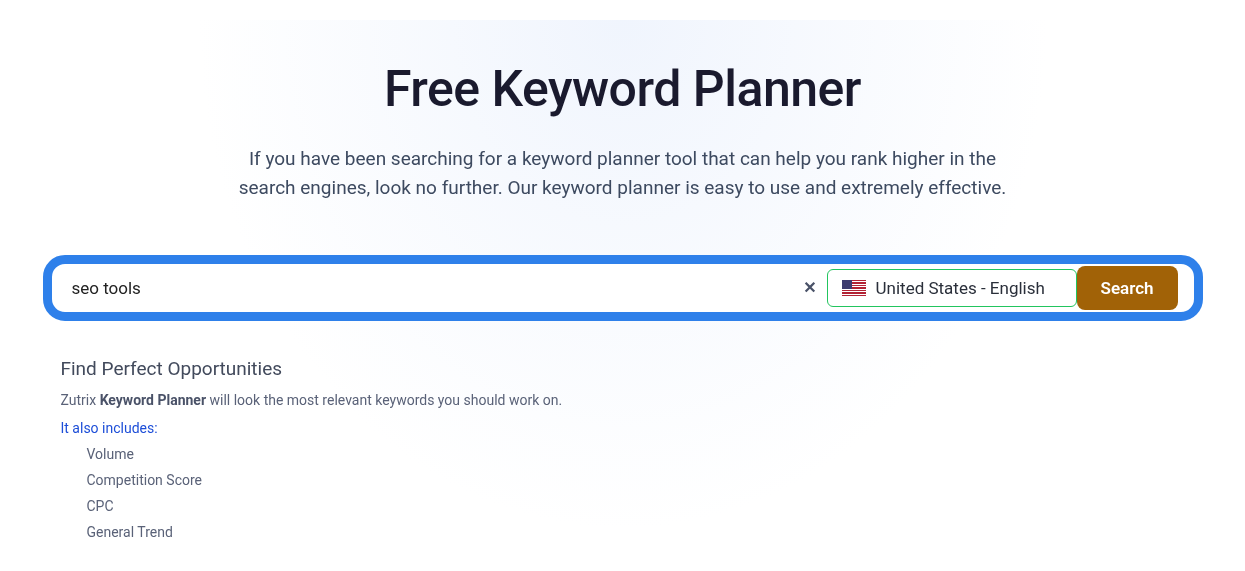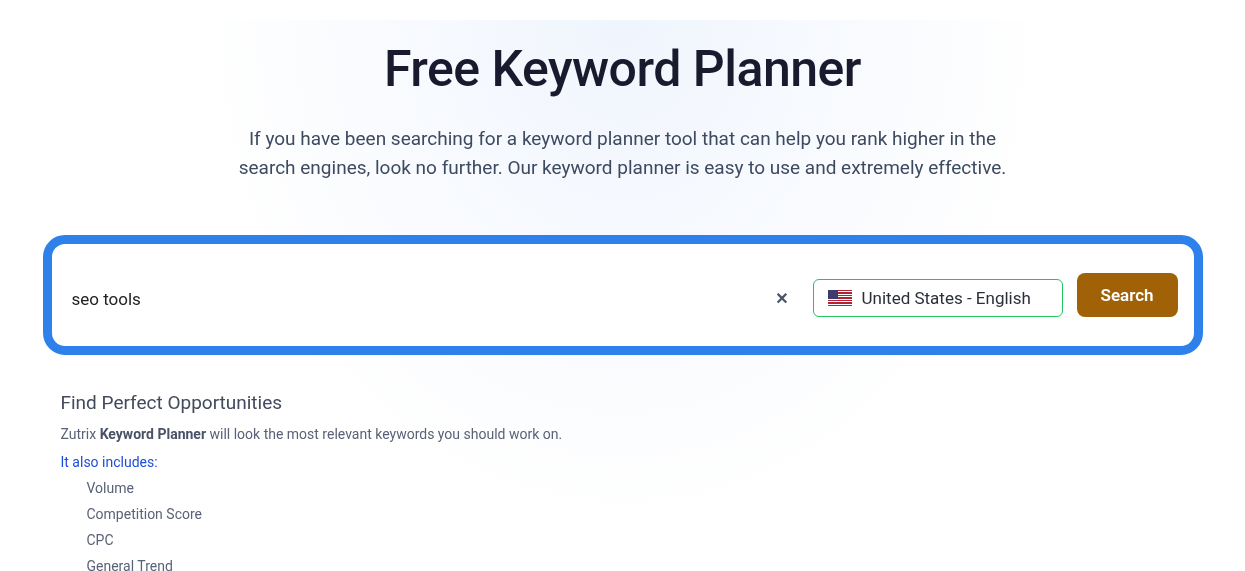--- a/index.html
+++ b/index.html
@@ -25,21 +25,21 @@
       background: radial-gradient(ellipse at center top, rgba(230, 238, 252, 0.6) 0%, rgba(255,255,255,0) 60%);
       z-index: 0;
       pointer-events: none;
     }
     .container {
       position: relative;
       z-index: 1;
     }
     .hero {
       text-align: center;
-      padding-top: 40px;
+      padding-top: 60px;
     }
     .page-title {
       font-size: 50px;
       font-weight: 500;
       color: #1a1a2e;
       letter-spacing: -0.5px;
     }
     .page-subtitle {
       max-width: 780px;
       margin: 26px auto 0;
@@ -47,24 +47,23 @@
       line-height: 1.55;
       color: #3d4a60;
       font-weight: 400;
     }
     .search-panel {
       margin: 52px auto 0;
       width: 1160px;
       background: #fff;
       border: 9px solid #2e80ea;
       border-radius: 22px;
-      padding: 29px 16px;
+      padding: 2px 16px;
       display: flex;
-      align-items: flex-end;
-      gap: 14px;
+      align-items: center;
     }
     .search-wrap {
       flex: 1;
       position: relative;
       display: flex;
       align-items: center;
     }
     .search-input {
       width: 100%;
       border: none;

